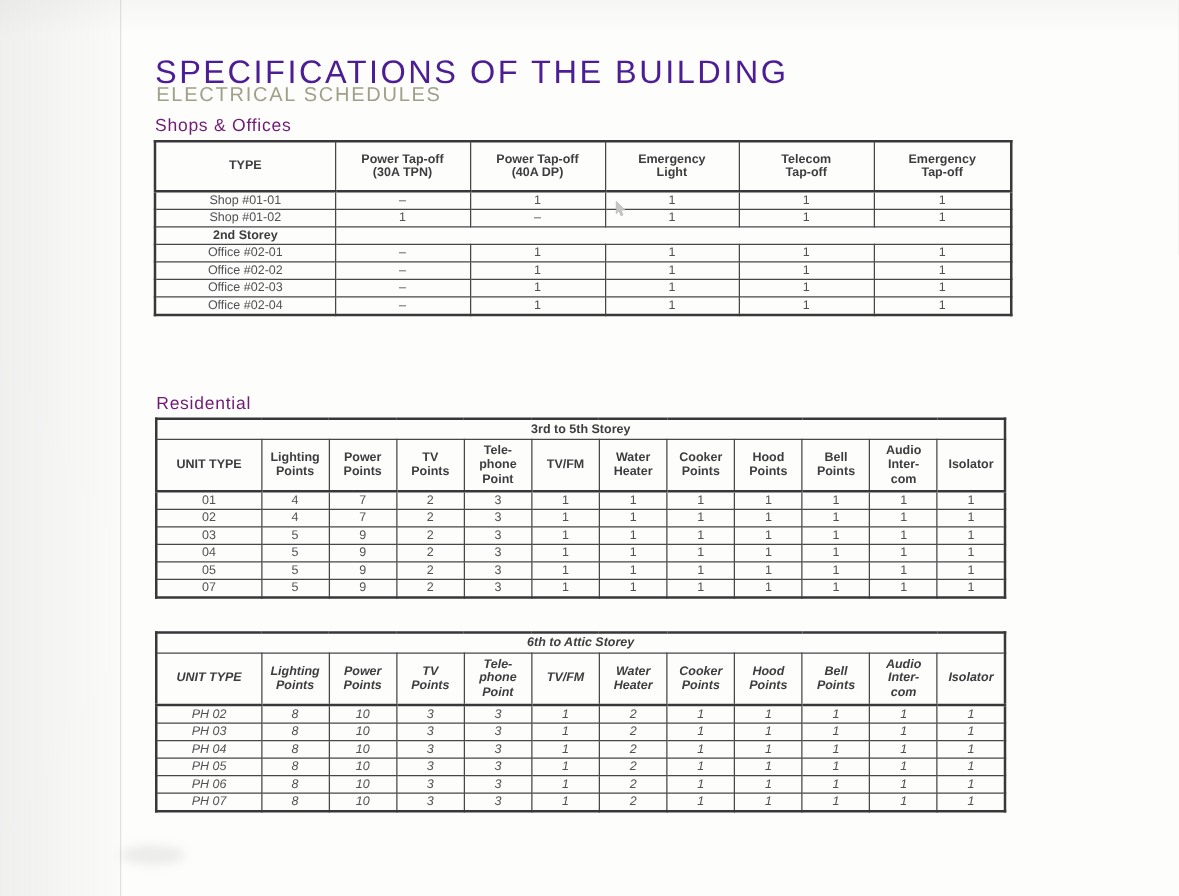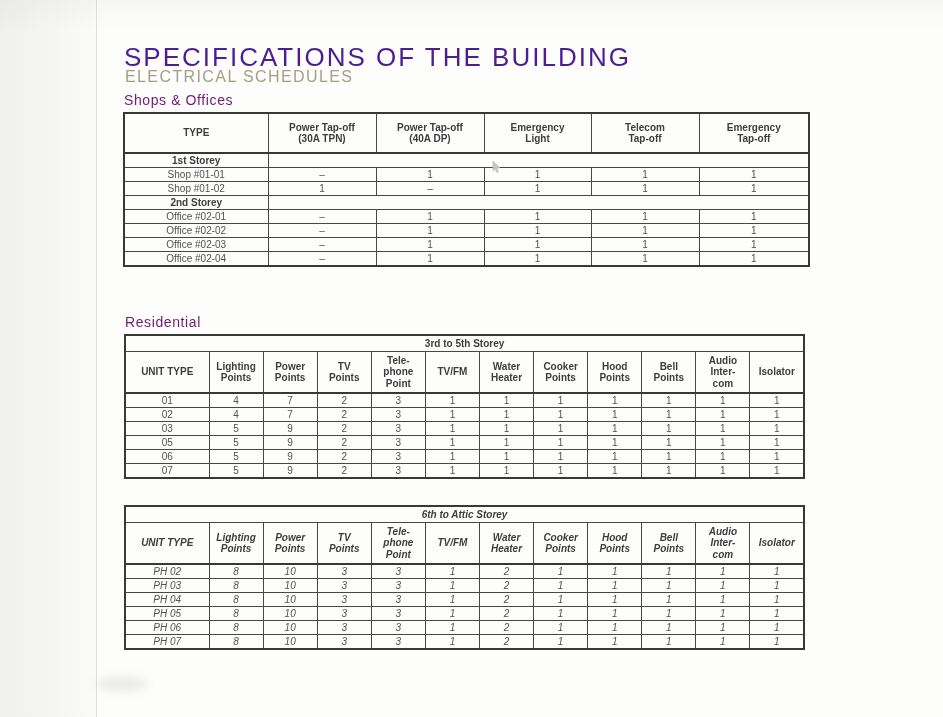--- a/index.html
+++ b/index.html
@@ -105,24 +105,20 @@
           <th>Emergency
 Light</th>
           <th>Telecom
 Tap-off</th>
           <th>Emergency
 Tap-off</th>
         </tr>
     </thead>
     <tbody id="shops-body">
         <tr>
-          <td class="section-label">1st Storey</td>
-          <td class="section-spacer" colspan="5"></td>
-        </tr>
-        <tr>
           <td>Shop #01-01</td>
           <td>–</td>
           <td>1</td>
           <td>1</td>
           <td>1</td>
           <td>1</td>
         </tr>
         <tr>
           <td>Shop #01-02</td>
           <td>1</td>
@@ -254,35 +250,35 @@
           <td>3</td>
           <td>1</td>
           <td>1</td>
           <td>1</td>
           <td>1</td>
           <td>1</td>
           <td>1</td>
           <td>1</td>
         </tr>
         <tr>
-          <td>05</td>
+          <td>04</td>
           <td>5</td>
           <td>9</td>
           <td>2</td>
           <td>3</td>
           <td>1</td>
           <td>1</td>
           <td>1</td>
           <td>1</td>
           <td>1</td>
           <td>1</td>
           <td>1</td>
         </tr>
         <tr>
-          <td>06</td>
+          <td>05</td>
           <td>5</td>
           <td>9</td>
           <td>2</td>
           <td>3</td>
           <td>1</td>
           <td>1</td>
           <td>1</td>
           <td>1</td>
           <td>1</td>
           <td>1</td>

